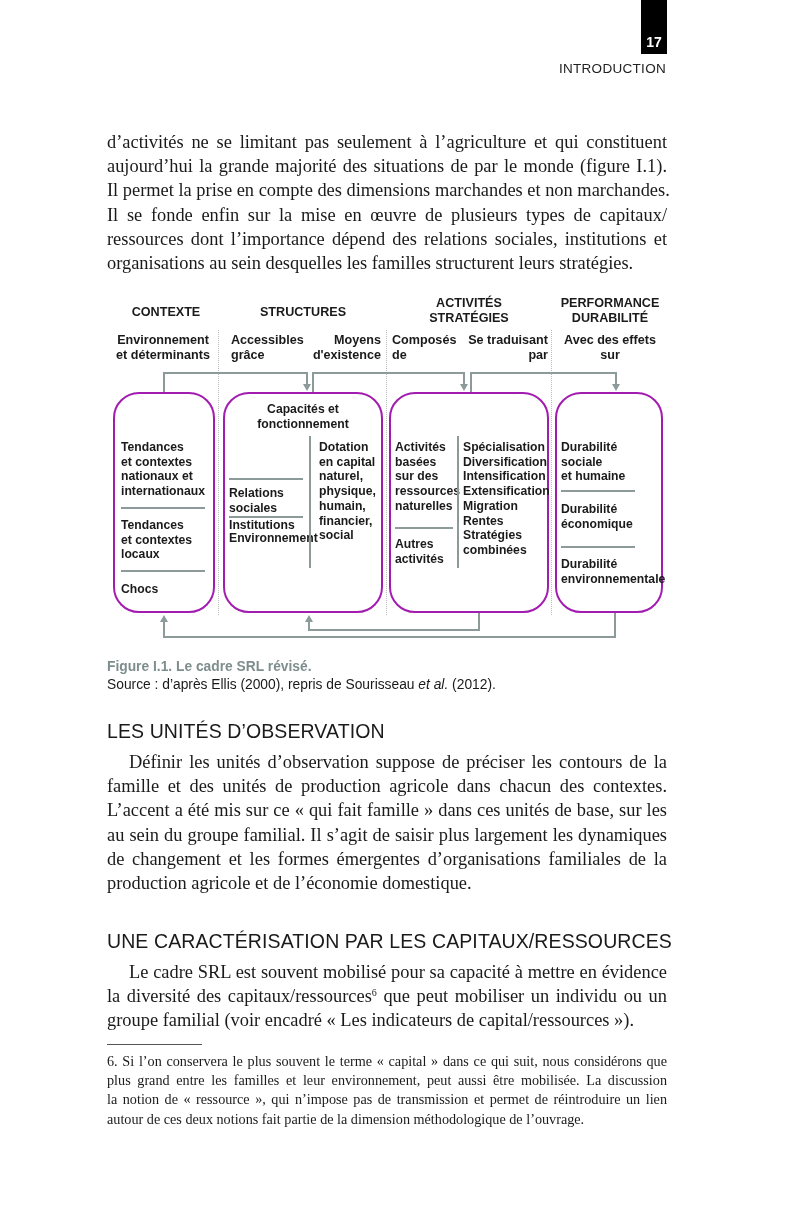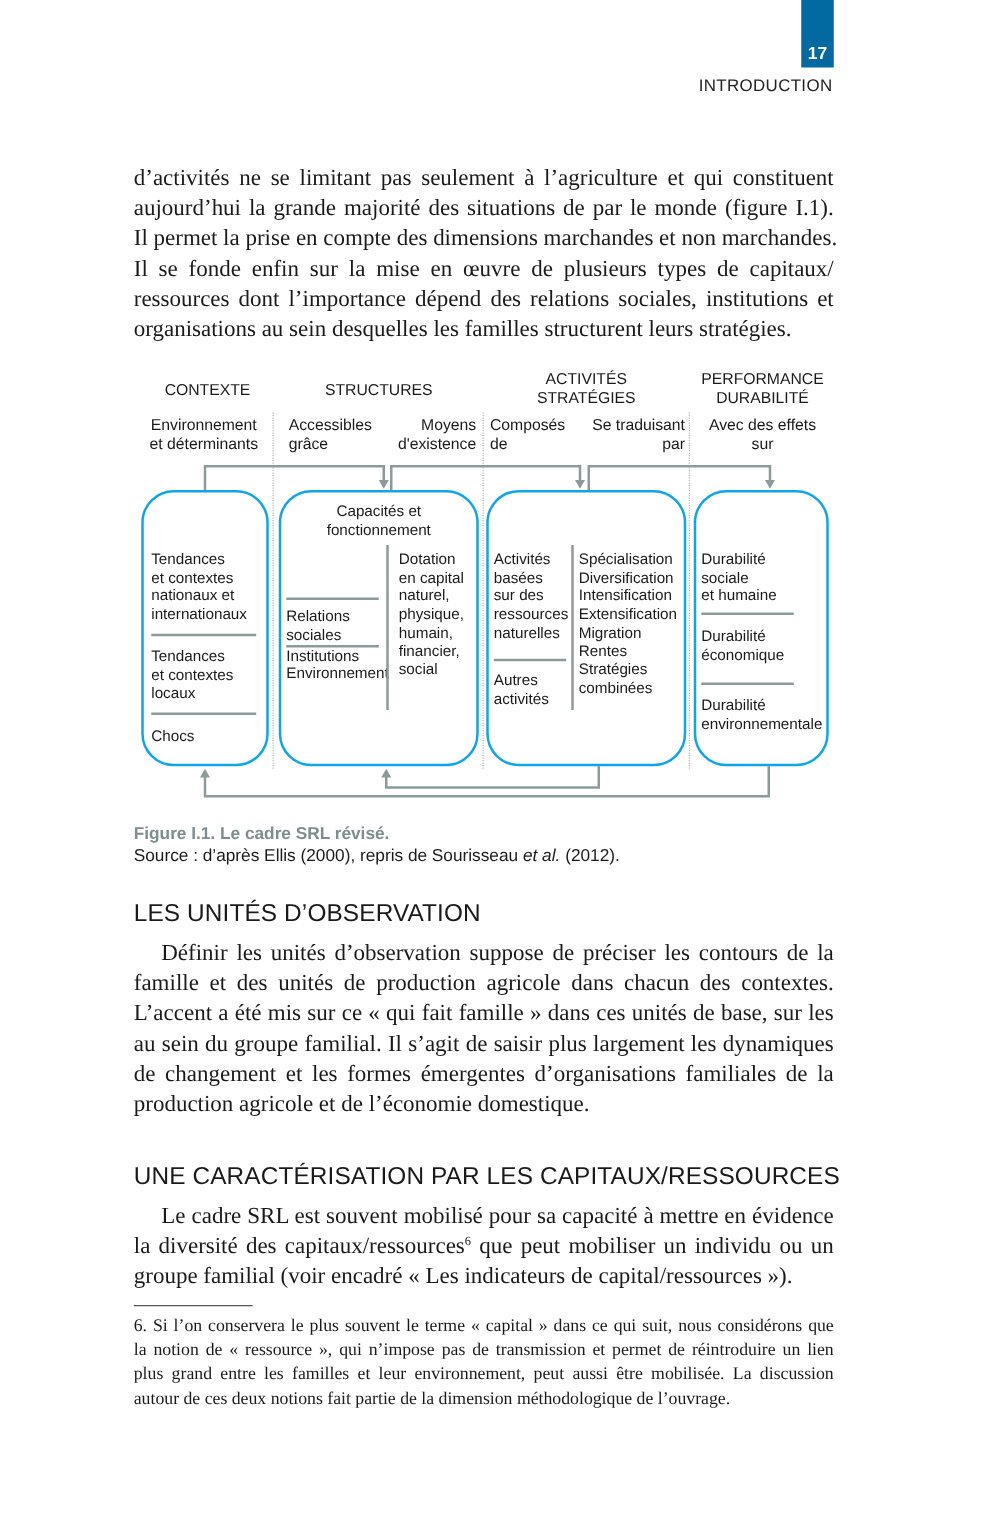--- a/index.html
+++ b/index.html
@@ -1,36 +1,36 @@
 <!DOCTYPE html>
 <html><head>
 <meta charset="utf-8">
 <style>
   html, body { margin: 0; padding: 0; background: #ffffff; }
   body { width: 800px; height: 1227px; position: relative; overflow: hidden; }
   .serif { font-family: "Liberation Serif", "DejaVu Serif", serif; color: #1a1a1a; }
 
-  .page-tab { position: absolute; left: 641px; top: 0; width: 26px; height: 54px; background: #0369a1; }
+  .page-tab { position: absolute; left: 641px; top: 0; width: 26px; height: 54px; background: #000000; }
   .page-num { position: absolute; left: 0; right: 0; bottom: 4px; text-align: center; color: #fff; font-family: "Liberation Sans", sans-serif; font-weight: bold; font-size: 14px; }
   .running-head { position: absolute; right: 134px; top: 61px; font-family: "Liberation Sans", sans-serif; font-size: 13.5px; letter-spacing: 0.3px; color: #222; }
 
   .para { position: absolute; left: 107px; width: 560px; font-size: 18.4px; line-height: 24.2px; text-align: justify; text-align-last: left; }
   .para .line { display: block; text-align: justify; text-align-last: justify; white-space: nowrap; }
   .para .line.last { text-align-last: left; }
   .indent { padding-left: 22px; }
 
   .h2 { position: absolute; left: 107px; font-family: "Liberation Sans", sans-serif; font-size: 19.5px; color: #1a1a1a; letter-spacing: 0.1px; }
 
   
-  .fig { position: absolute; left: 107px; top: 290px; width: 565px; height: 360px; }
+  .fig { position: absolute; left: 107px; top: 290px; width: 565px; height: 360px; font-weight: bold; }
   .fig .lbl { position: absolute; font-family: "Liberation Sans", sans-serif; font-size: 12.6px; line-height: 15px; color: #1a1a1a; }
   .fig .center { text-align: center; }
   .fig .right { text-align: right; }
   .vsep { position: absolute; top: 40px; height: 285px; border-left: 1px dotted #b8bcbc; }
-  .box { position: absolute; top: 102px; height: 221px; border: 2px solid #0ea5e9; border-radius: 26px; background: #fff; box-sizing: border-box; }
+  .box { position: absolute; top: 102px; height: 221px; border: 2px solid #a21caf; border-radius: 26px; background: #fff; box-sizing: border-box; }
   .box .t { position: absolute; font-family: "Liberation Sans", sans-serif; font-size: 12.2px; line-height: 14.7px; color: #1a1a1a; white-space: nowrap; }
   .hr { position: absolute; height: 2px; background: #8c9a9a; }
   .vr { position: absolute; width: 2px; background: #8c9a9a; }
 
   .caption { position: absolute; left: 107px; top: 658px; font-family: "Liberation Sans", sans-serif; font-size: 13.8px; line-height: 18px; }
   .caption .title { color: #7e8d8d; font-weight: bold; }
   .caption .src { color: #1a1a1a; }
 
   .fn-rule { position: absolute; left: 107px; top: 1044px; width: 95px; height: 1px; background: #555; }
   .footnote { position: absolute; left: 107px; top: 1052px; width: 560px; font-size: 14.2px; line-height: 19.2px; }
@@ -186,16 +186,16 @@
 <div class="h2" style="top:930px;">UNE CARACTÉRISATION PAR LES CAPITAUX/RESSOURCES</div>
 <div class="para serif" style="top:960px;">
   <span class="line indent">Le cadre SRL est souvent mobilisé pour sa capacité à mettre en évidence</span>
   <span class="line"><span>la diversité des capitaux/ressources</span><sup>6</sup><span> que peut mobiliser un individu ou un</span></span>
   <span class="line last">groupe familial (voir encadré « Les indicateurs de capital/ressources »).</span>
 </div>
 
 <div class="fn-rule"></div>
 <div class="footnote serif">
   <span class="line">6. Si l’on conservera le plus souvent le terme « capital » dans ce qui suit, nous considérons que</span>
+  <span class="line">plus grand entre les familles et leur environnement, peut aussi être mobilisée. La discussion</span>
   <span class="line">la notion de « ressource », qui n’impose pas de transmission et permet de réintroduire un lien</span>
-  <span class="line">plus grand entre les familles et leur environnement, peut aussi être mobilisée. La discussion</span>
   <span class="line last">autour de ces deux notions fait partie de la dimension méthodologique de l’ouvrage.</span>
 </div>
 
 </body></html>

